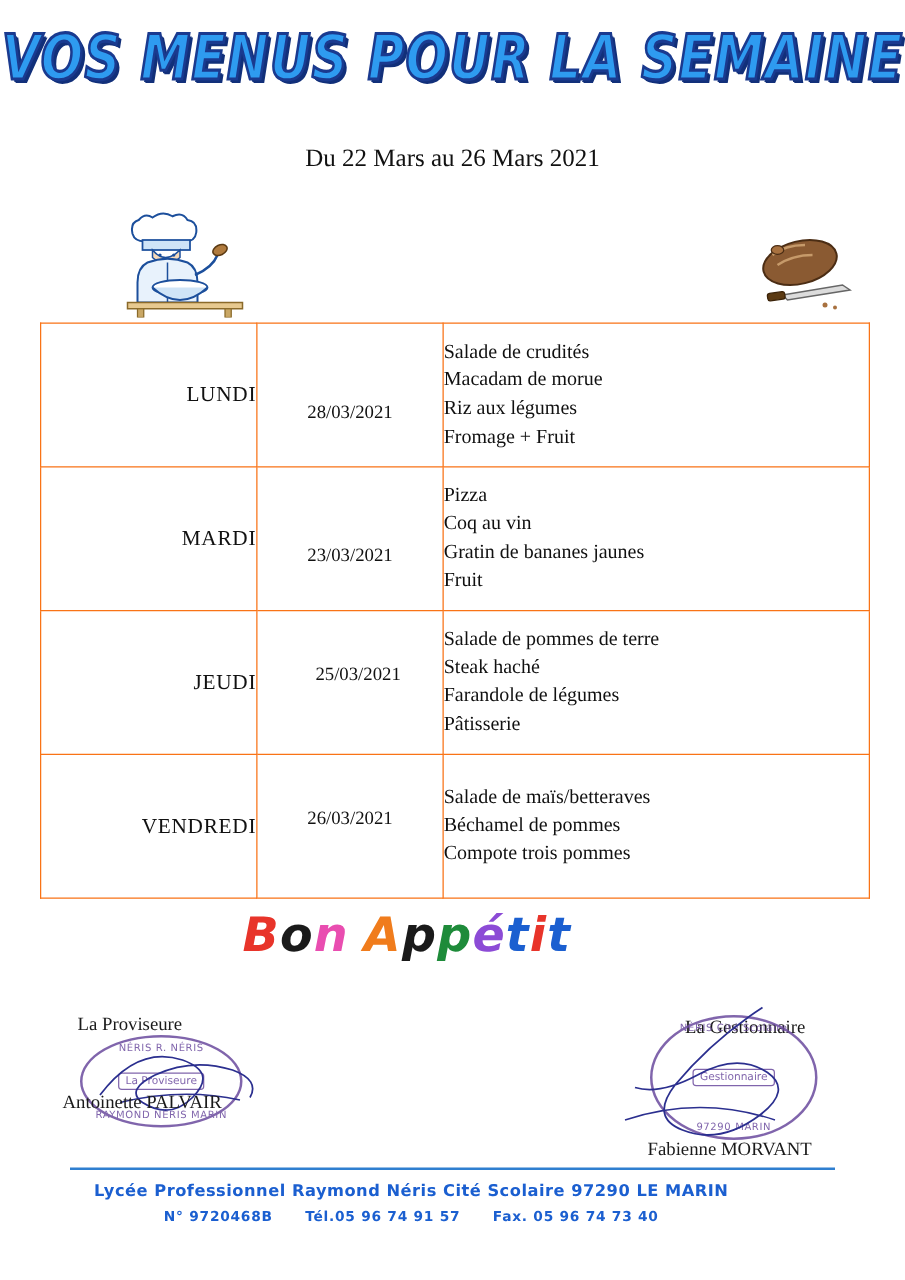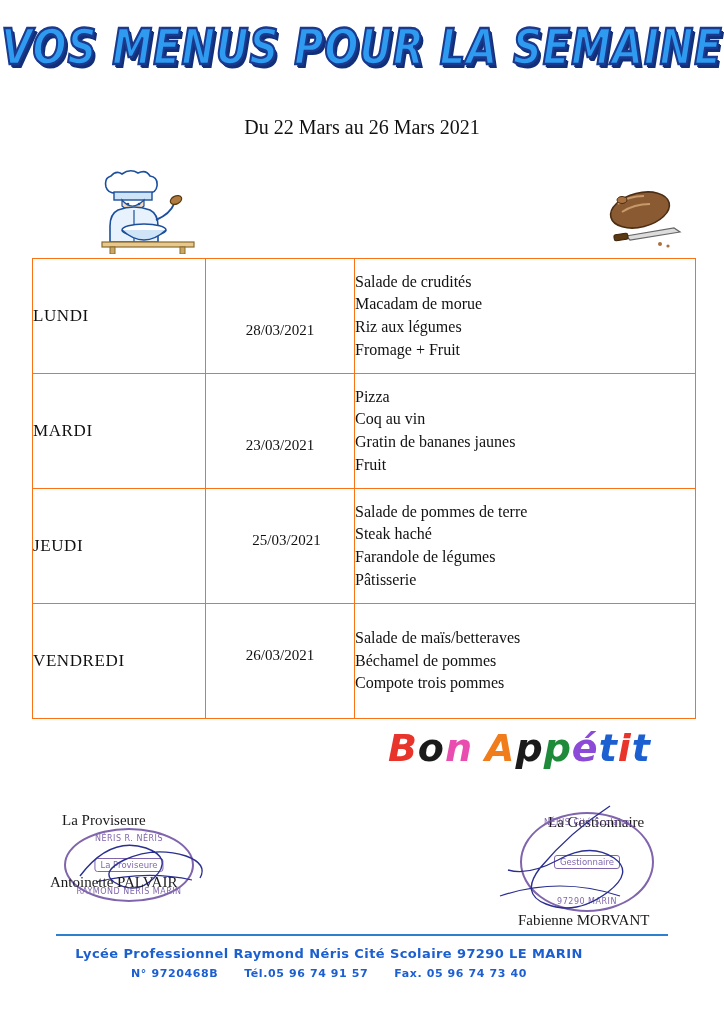--- a/index.html
+++ b/index.html
@@ -83,21 +83,21 @@
   }
   .menu-table td {
     border: 1px solid #f97316;
     vertical-align: middle;
     padding: 0;
   }
   .col-day { width: 172px; }
   .col-date { width: 148px; }
   .col-meal { width: 340px; }
   .day-cell {
-    text-align: left;
+    text-align: right;
     font-size: 17px;
     letter-spacing: 0.6px;
     color: #111;
     height: 114px;
     border-radius: 32px;
   }
   .date-cell {
     text-align: center;
     font-size: 15px;
     color: #111;
@@ -120,21 +120,21 @@
   .shift-b span { transform: translateY(14px); }
   .shift-c span { transform: translateY(-6px); margin-left: 13px; }
   .shift-d span { transform: translateY(-6px); }
 
   
   .bon-appetit {
     position: absolute;
     left: 0;
     top: 726px;
     width: 651px;
-    text-align: right;
+    text-align: center;
     font-family: "DejaVu Sans", sans-serif;
     font-weight: bold;
     font-style: italic;
     font-size: 38px;
     letter-spacing: 1px;
     white-space: nowrap;
   }
   .bon-appetit span { display: inline-block; }
   .l1 { color: #e8342a; }
   .l2 { color: #1a1a1a; }

